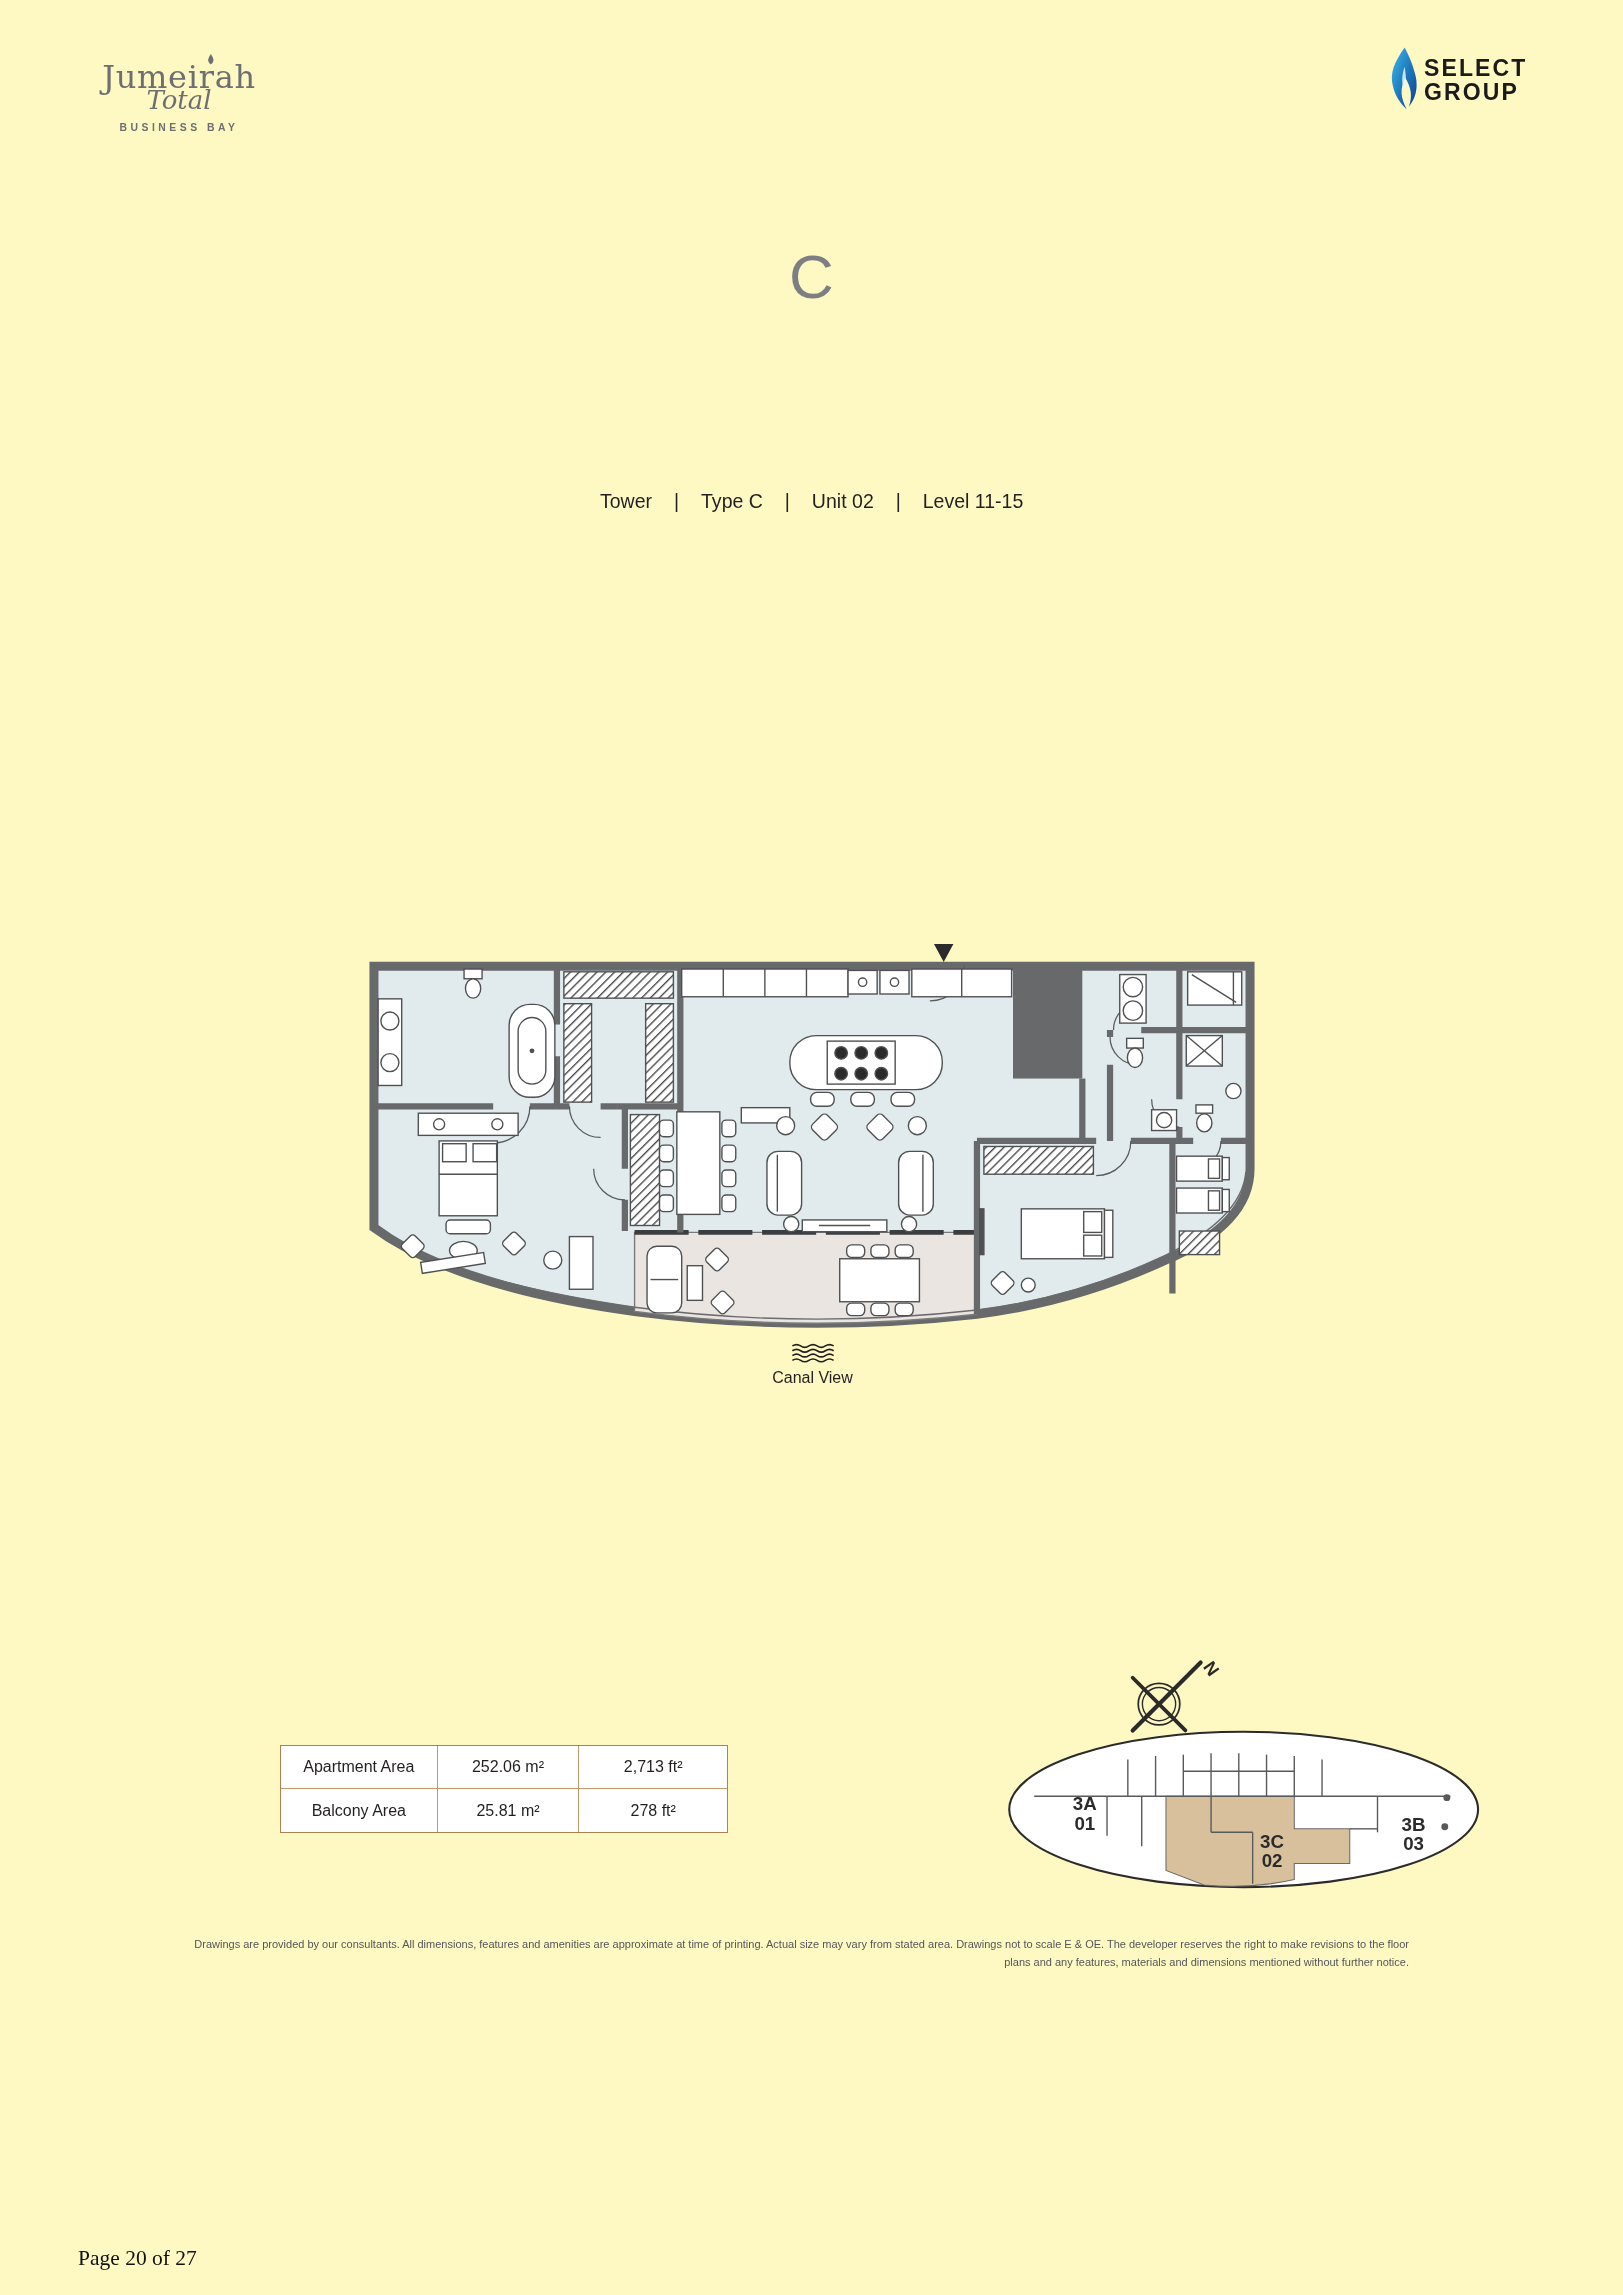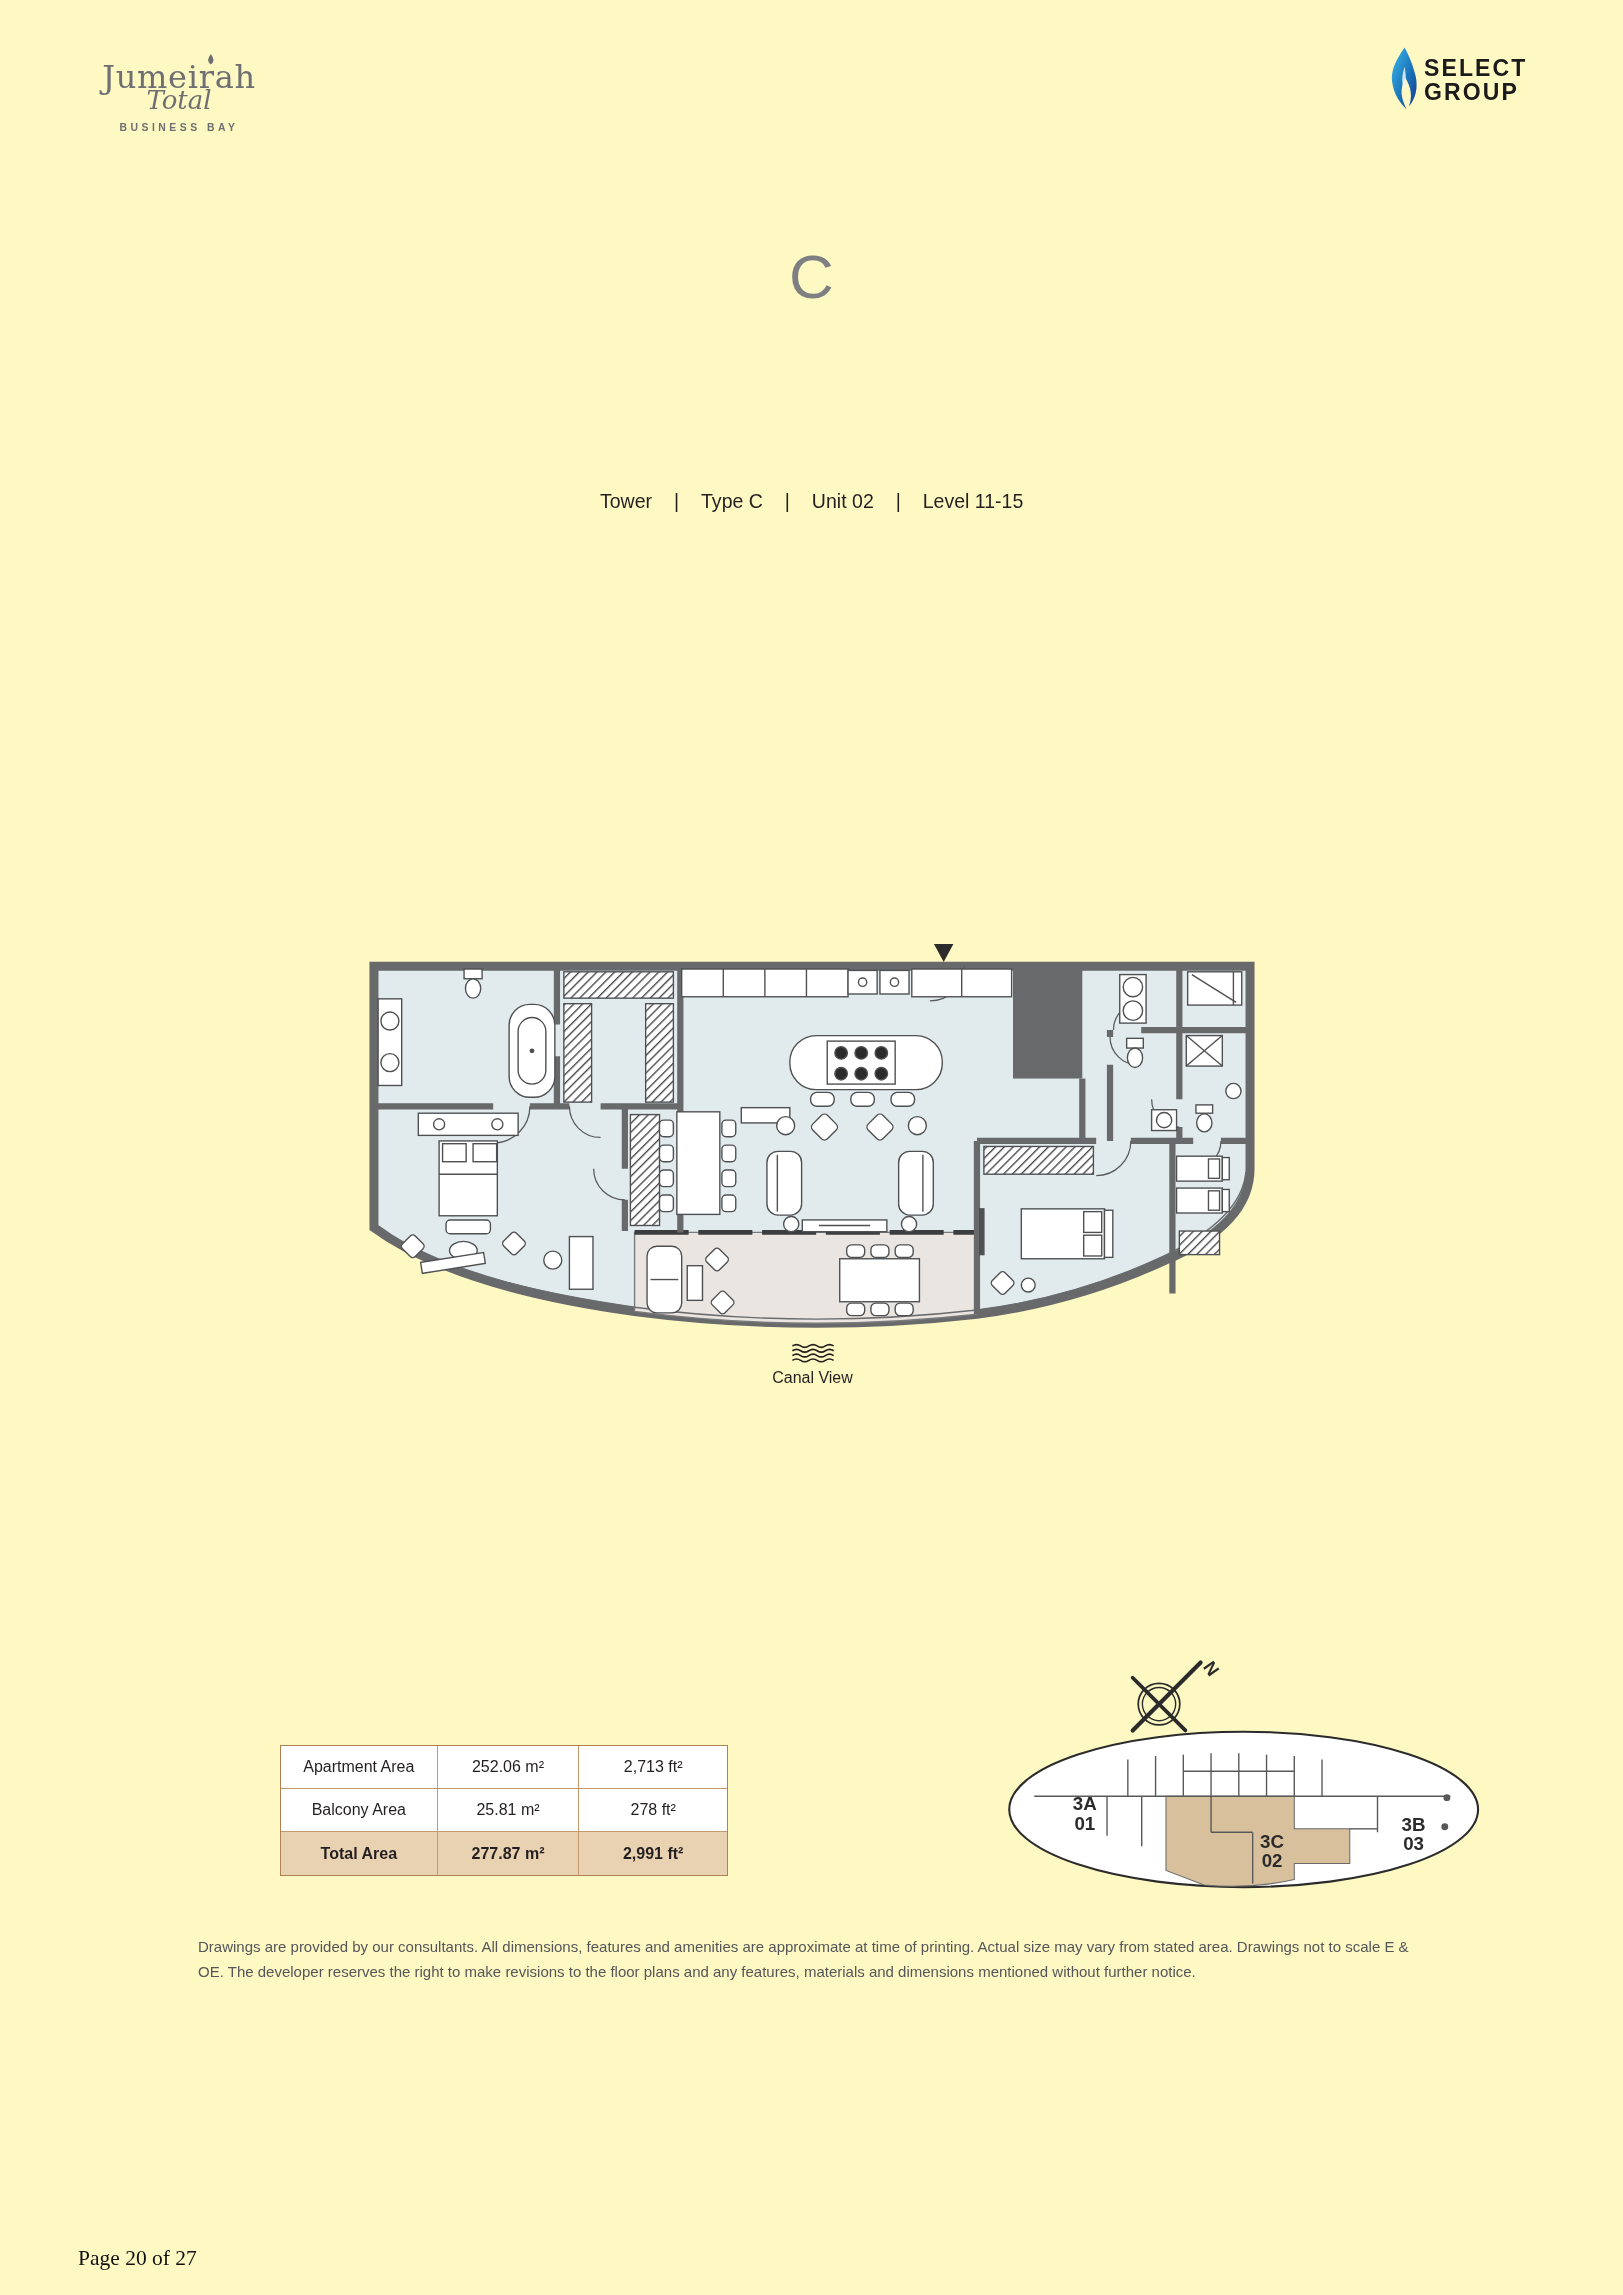--- a/index.html
+++ b/index.html
@@ -41,22 +41,22 @@
              font-size:16px; color:#231f20; border-right:0.7px solid #c49a6c; }
   .at-cell:last-child { border-right:none; }
   .c1 { width:157px; } .c2 { width:142px; } .c3 { width:148px; }
   .at-total { background:#e9d2b2; font-weight:bold; }
 
   
   .keyplan { position:absolute; left:1003px; top:1728px; width:482px; height:167px; }
   .compass { position:absolute; left:1116px; top:1650px; width:111px; height:104px; }
 
   
-  .disclaimer { position:absolute; left:198px; top:1935px; width:1221px; text-align:left;
-                font-size:15px; line-height:1.65; color:#55565a; }
+  .disclaimer { position:absolute; left:188px; top:1935px; width:1221px; text-align:right;
+                font-size:11px; line-height:1.65; color:#55565a; }
   .page-num { position:absolute; left:78px; top:2246px; font-family:"Liberation Serif", serif;
               font-size:21.5px; color:#111; }
 </style>
 </head>
 <body>
 
 <div id="page">
 
   <div class="jl-logo">
     <div class="jl-word" style="position:relative;">
@@ -290,25 +290,20 @@
     <div class="at-row">
       <div class="at-cell c1">Apartment Area</div>
       <div class="at-cell c2">252.06 m²</div>
       <div class="at-cell c3">2,713 ft²</div>
     </div>
     <div class="at-row">
       <div class="at-cell c1">Balcony Area</div>
       <div class="at-cell c2">25.81 m²</div>
       <div class="at-cell c3">278 ft²</div>
     </div>
-    <div class="at-row at-total">
-      <div class="at-cell c1">Total Area</div>
-      <div class="at-cell c2">277.87 m²</div>
-      <div class="at-cell c3">2,991 ft²</div>
-    </div>
   </div>
 
   <div class="compass">
     <svg width="111" height="104" viewBox="0 0 160 150">
       <circle cx="62" cy="78" r="30" fill="none" stroke="#2b2b2b" stroke-width="2.5"></circle>
       <circle cx="62" cy="78" r="24" fill="none" stroke="#2b2b2b" stroke-width="2"></circle>
       <line x1="24" y1="116" x2="122" y2="18" stroke="#2b2b2b" stroke-width="6" stroke-linecap="round"></line>
       <line x1="24" y1="40" x2="100" y2="116" stroke="#2b2b2b" stroke-width="5.5" stroke-linecap="round"></line>
       <text x="128" y="30" font-size="26" font-weight="bold" fill="#2b2b2b" font-family="Liberation Sans, sans-serif" transform="rotate(55 132 24)">N</text>
     </svg>

